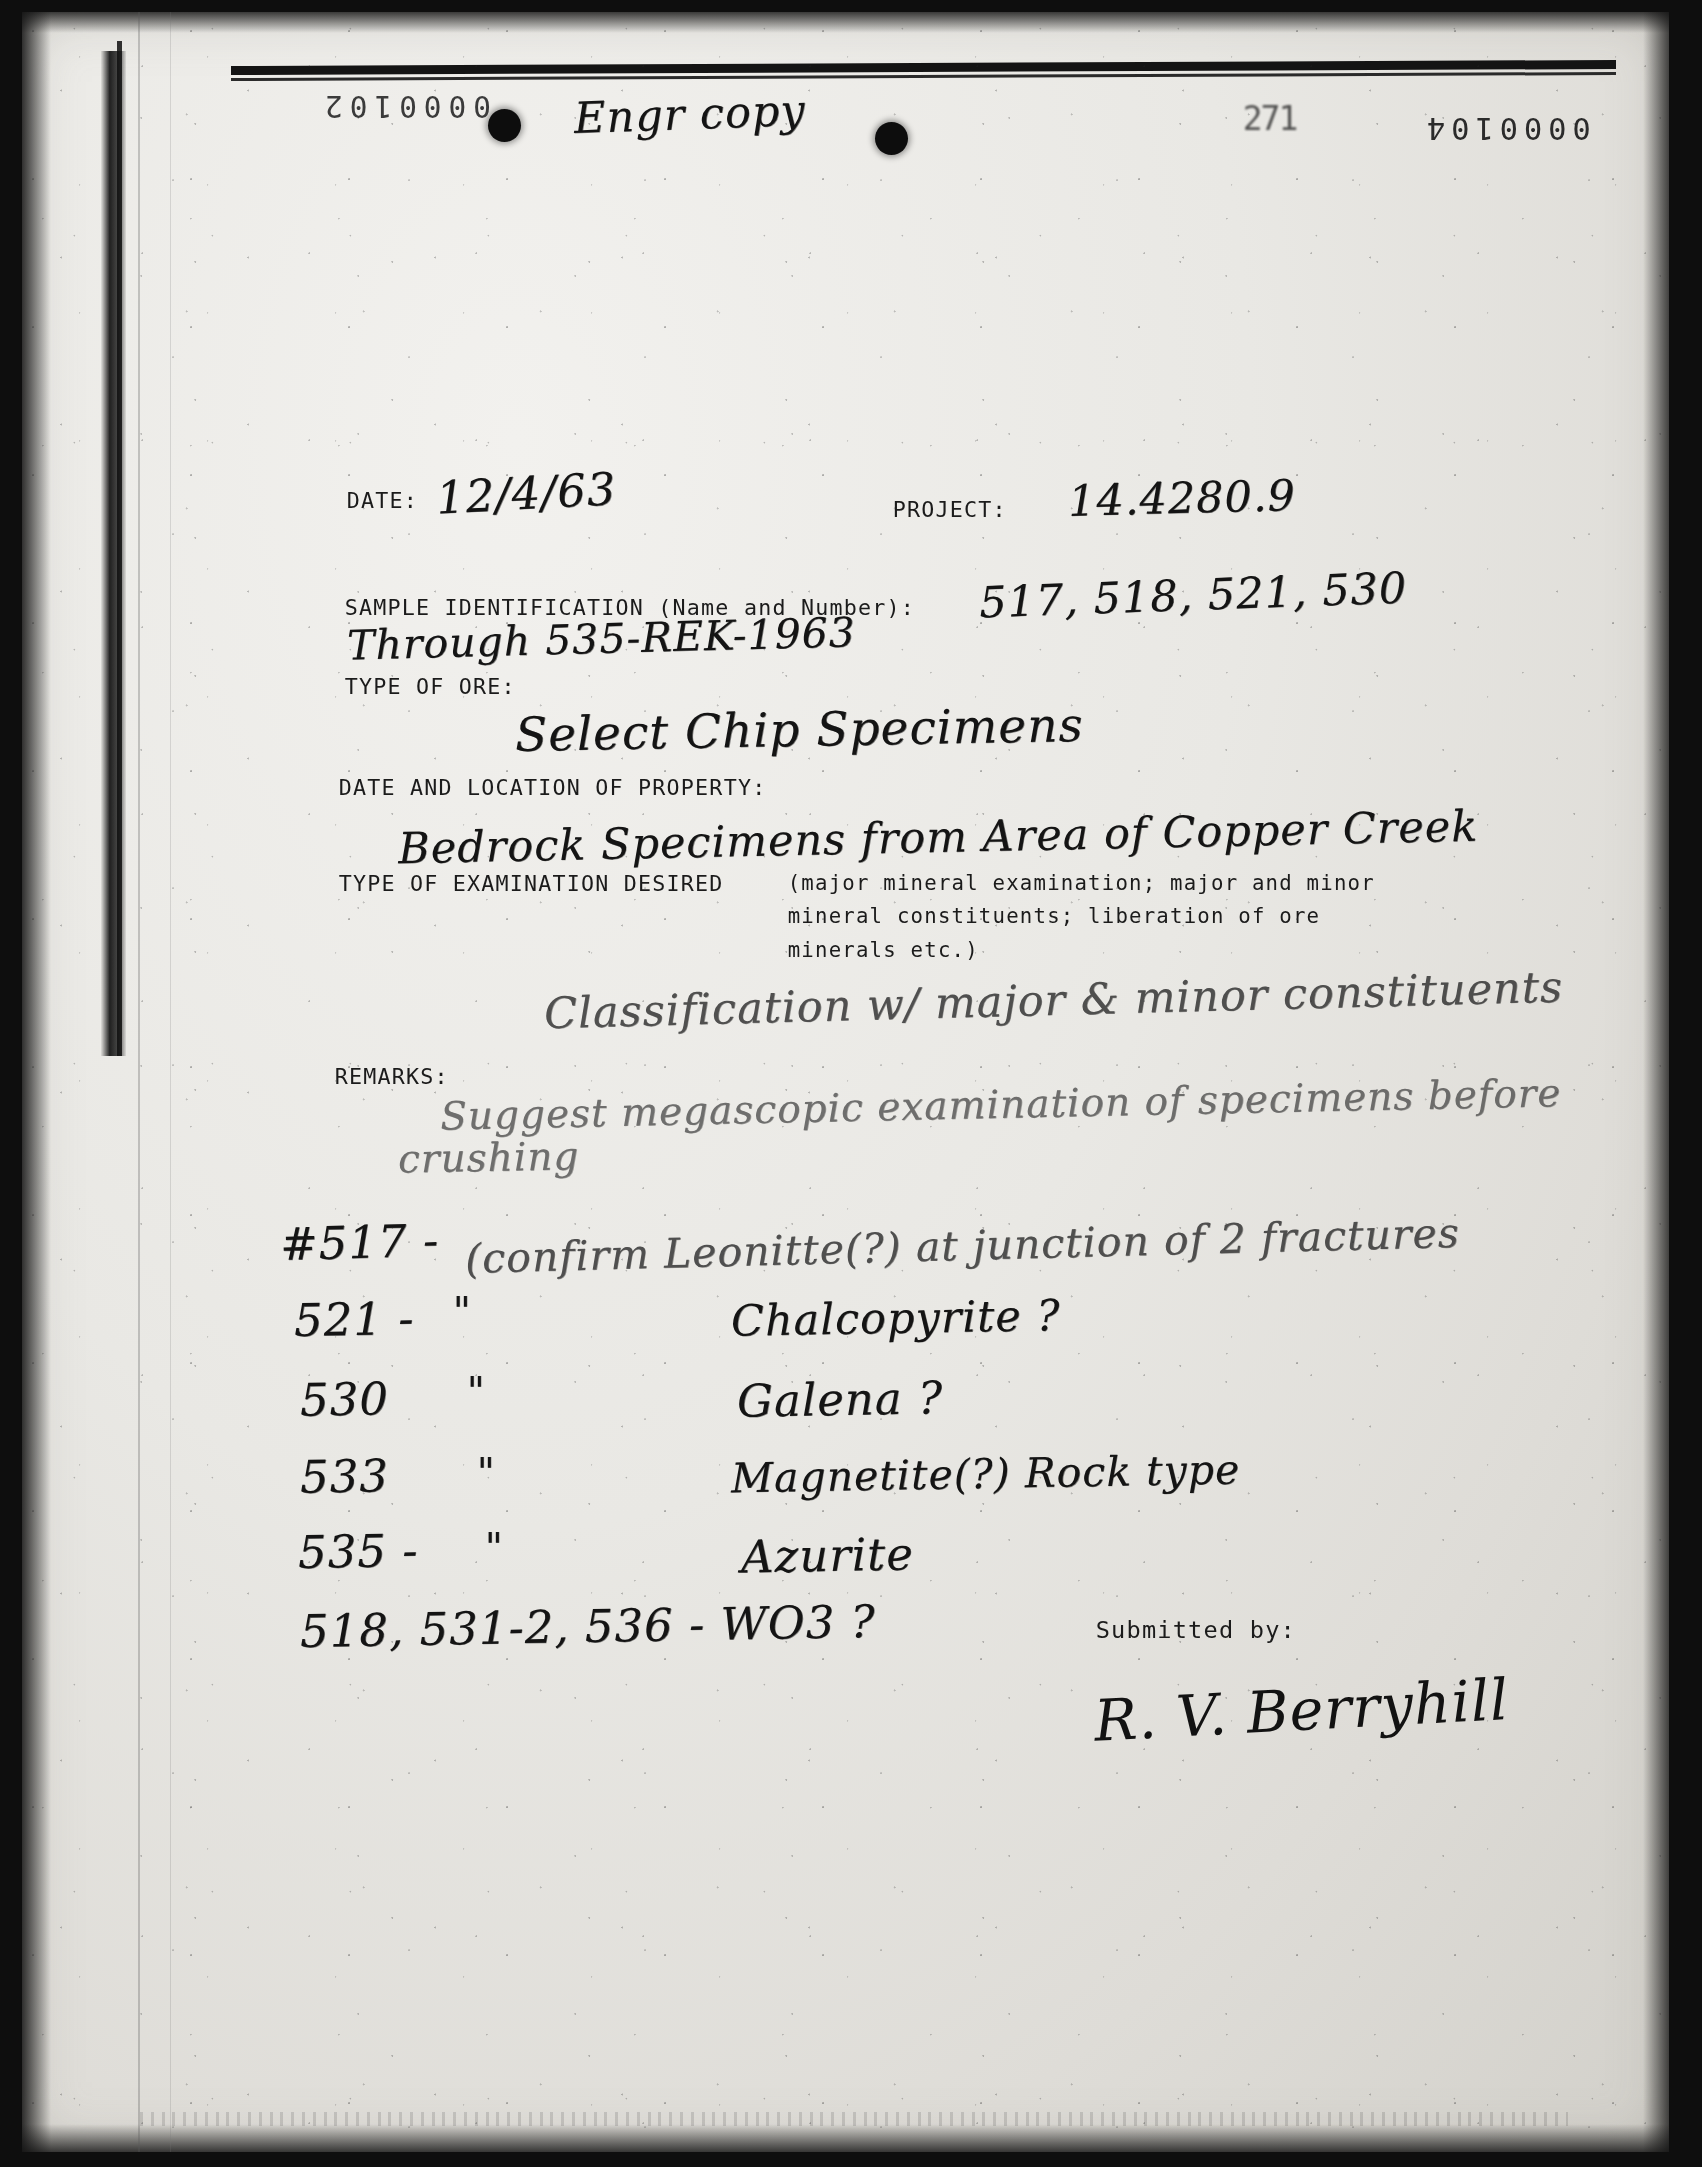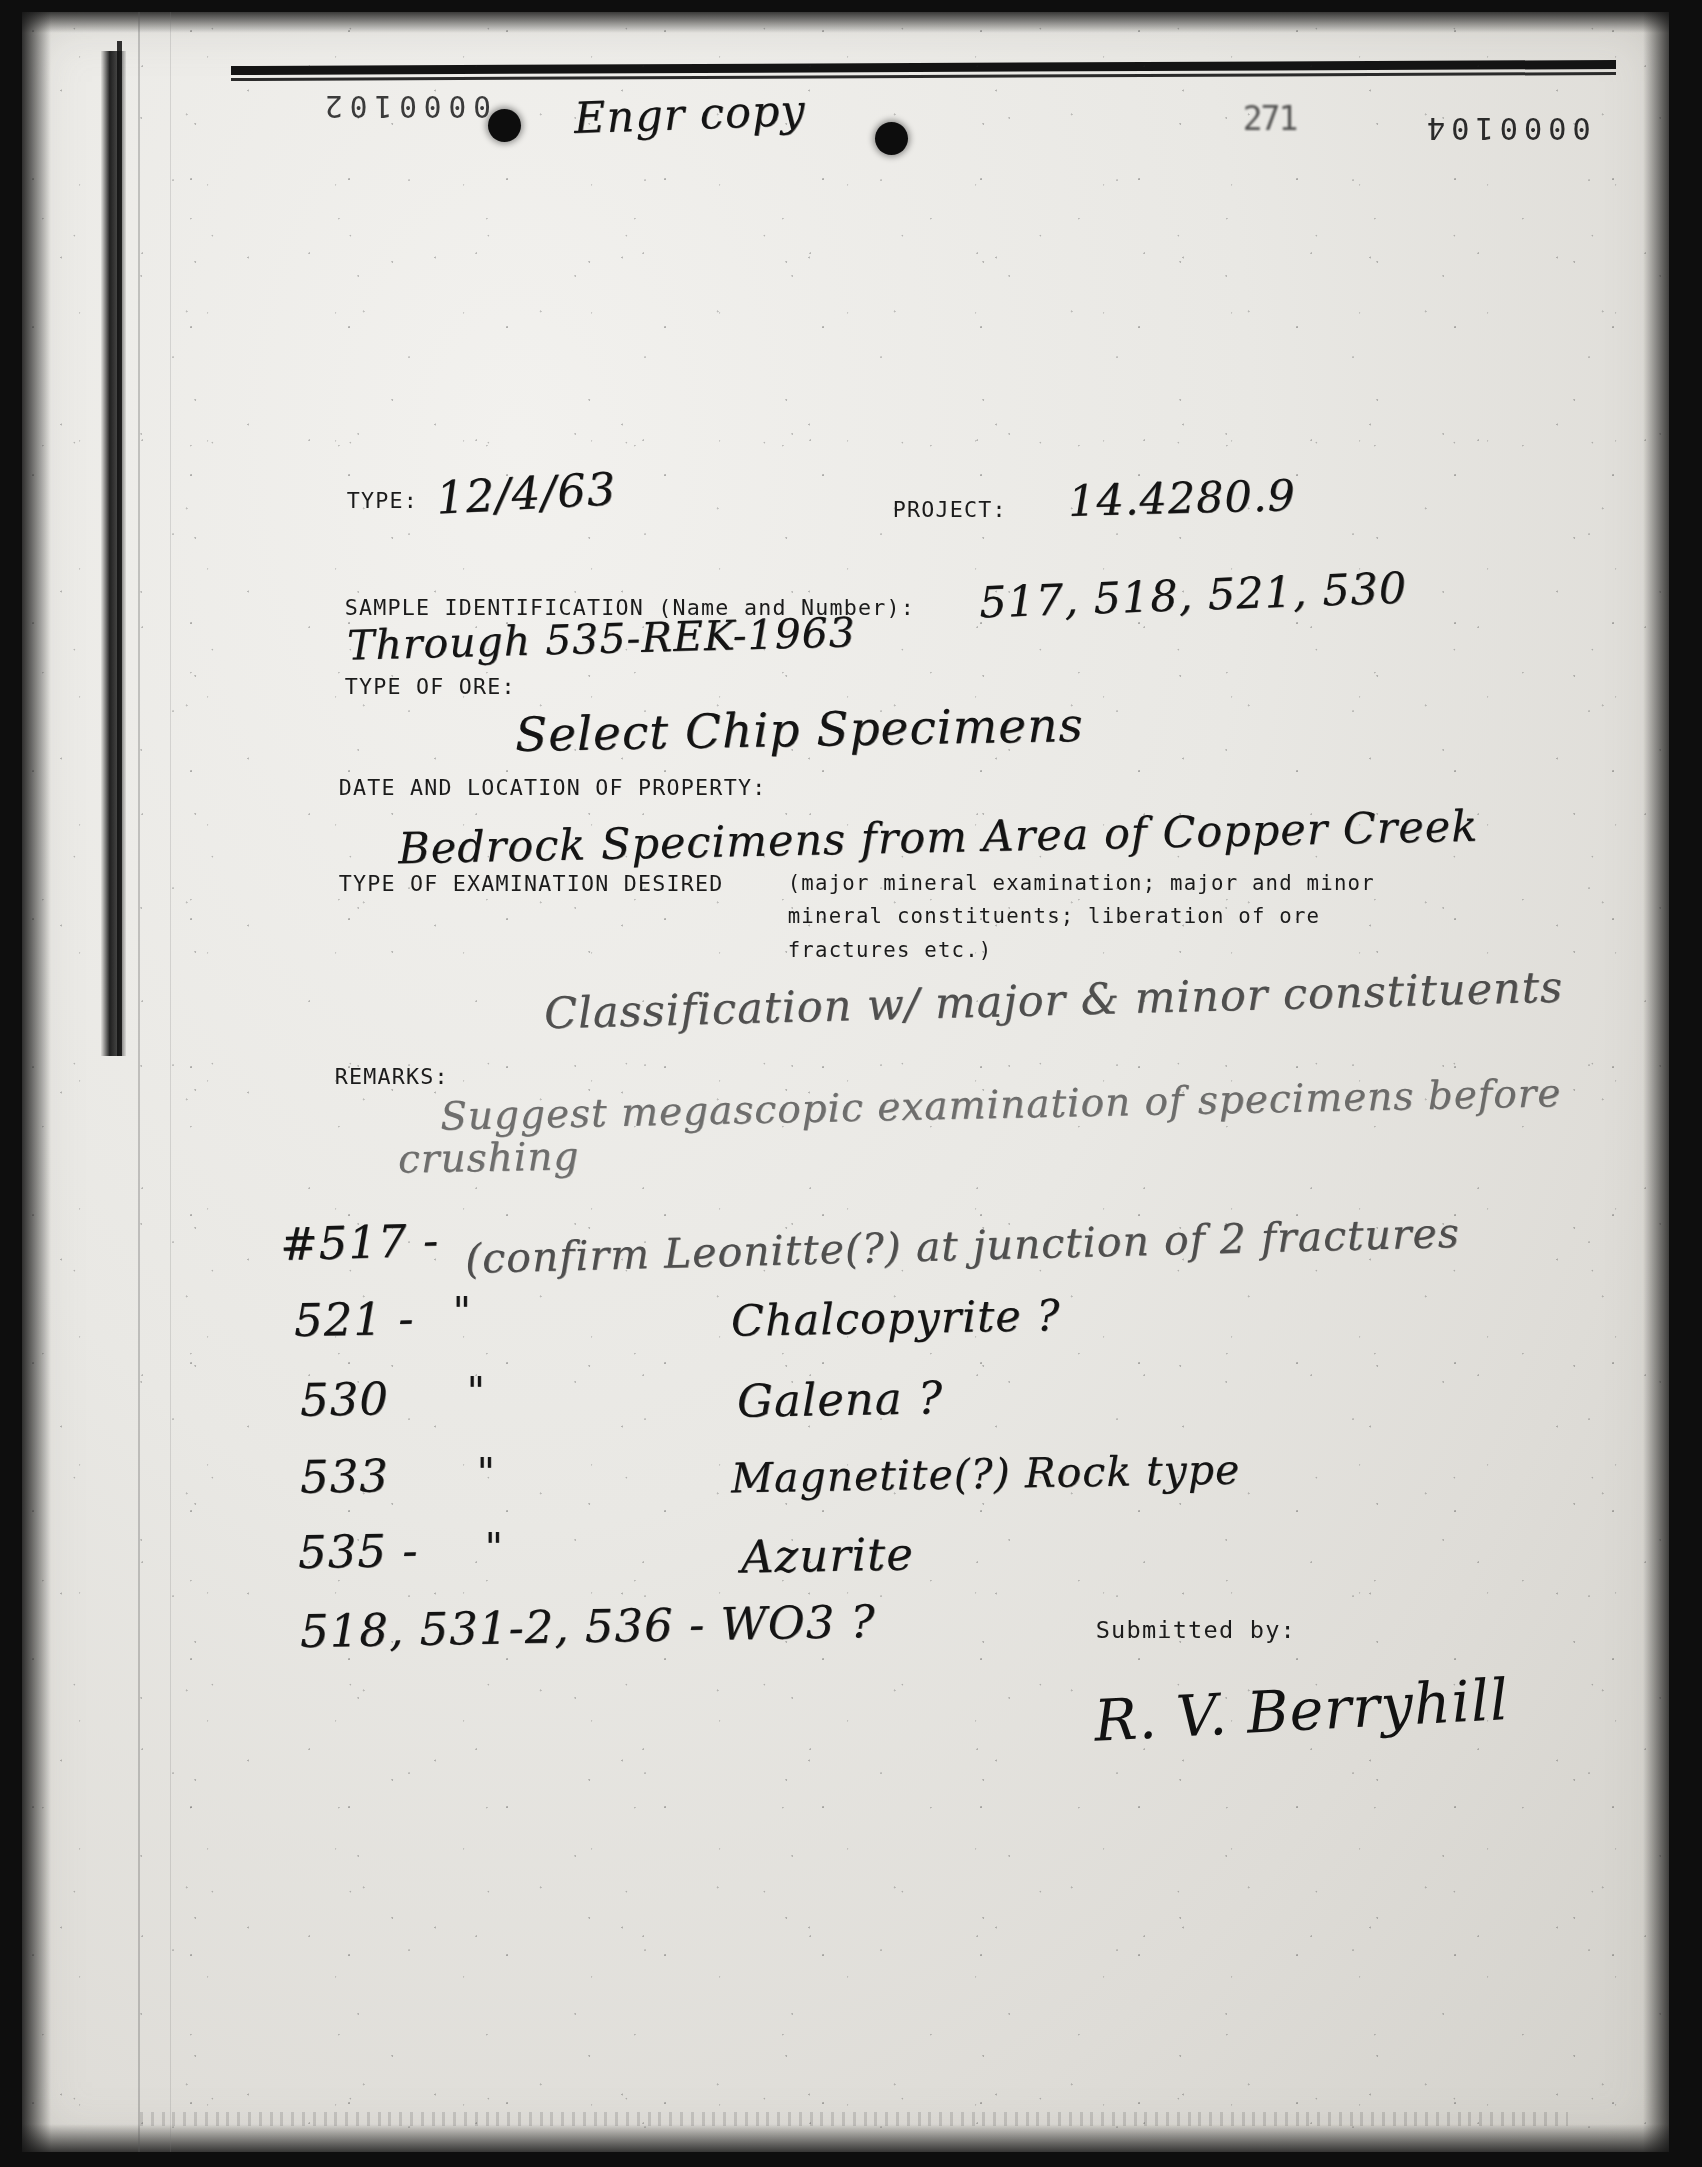--- a/index.html
+++ b/index.html
@@ -224,40 +224,40 @@
     <div class="hole" style="left:466px; top:97px;"></div>
     <div class="hole" style="left:853px; top:110px;"></div>
 
     <div class="serial-left">0000102</div>
     <div class="smudge">271</div>
     <div class="serial-right">0000104</div>
 
     <div class="abs hand ink" style="left:552px; top:77px; font-size:43px; transform:rotate(-2deg);">Engr copy</div>
 
 
-    <div class="abs typed" style="left:325px; top:476px; font-size:21.7px;">TYPE:</div>
+    <div class="abs typed" style="left:325px; top:476px; font-size:21.7px;">DATE:</div>
     <div class="abs hand ink" style="left:414px; top:455px; font-size:45px; transform:rotate(-3deg);">12/4/63</div>
 
     <div class="abs typed" style="left:871px; top:485px; font-size:21.7px;">PROJECT:</div>
     <div class="abs hand ink" style="left:1046px; top:461px; font-size:43px; transform:rotate(-1.5deg);">14.4280.9</div>
 
     <div class="abs typed" style="left:323px; top:583px; font-size:21.7px;">SAMPLE IDENTIFICATION (Name and Number):</div>
     <div class="abs hand ink" style="left:957px; top:558px; font-size:43px; transform:rotate(-2deg);">517, 518, 521, 530</div>
     <div class="abs hand ink" style="left:325px; top:603px; font-size:41px; transform:rotate(-1.5deg);">Through 535-REK-1963</div>
 
     <div class="abs typed" style="left:323px; top:662px; font-size:21.7px;">TYPE OF ORE:</div>
     <div class="abs hand ink" style="left:493px; top:690px; font-size:47px; transform:rotate(-1deg);">Select Chip Specimens</div>
 
     <div class="abs typed" style="left:317px; top:763px; font-size:21.7px;">DATE AND LOCATION OF PROPERTY:</div>
     <div class="abs hand ink" style="left:376px; top:800px; font-size:43px; transform:rotate(-1.2deg);">Bedrock Specimens from Area of Copper Creek</div>
 
     <div class="abs typed" style="left:317px; top:859px; font-size:21.7px;">TYPE OF EXAMINATION DESIRED</div>
     <div class="abs typed" style="left:766px; top:859px; font-size:20.7px;">(major mineral examination; major and minor</div>
     <div class="abs typed" style="left:766px; top:892px; font-size:20.7px;">mineral constituents; liberation of ore</div>
-    <div class="abs typed" style="left:766px; top:926px; font-size:20.7px;">fractures etc.)</div>
+    <div class="abs typed" style="left:766px; top:926px; font-size:20.7px;">minerals etc.)</div>
     <div class="abs hand ink faded" style="left:522px; top:963px; font-size:43px; transform:rotate(-1.5deg);">Classification w/ major &amp; minor constituents</div>
 
     <div class="abs typed" style="left:313px; top:1052px; font-size:21.7px;">REMARKS:</div>
     <div class="abs hand ink vfaded" style="left:418px; top:1070px; font-size:39px; transform:rotate(-1.2deg);">Suggest megascopic examination of specimens before</div>
     <div class="abs hand ink vfaded" style="left:376px; top:1123px; font-size:39px; transform:rotate(-1deg);">crushing</div>
 
     <div class="abs hand ink" style="left:258px; top:1204px; font-size:45px; transform:rotate(-1.5deg);">#517 -</div>
     <div class="abs hand ink faded" style="left:443px; top:1210px; font-size:41px; transform:rotate(-1.5deg);">(confirm Leonitte(?) at junction of 2 fractures</div>
 
     <div class="abs hand ink" style="left:272px; top:1281px; font-size:45px; transform:rotate(-1deg);">521 -</div>

